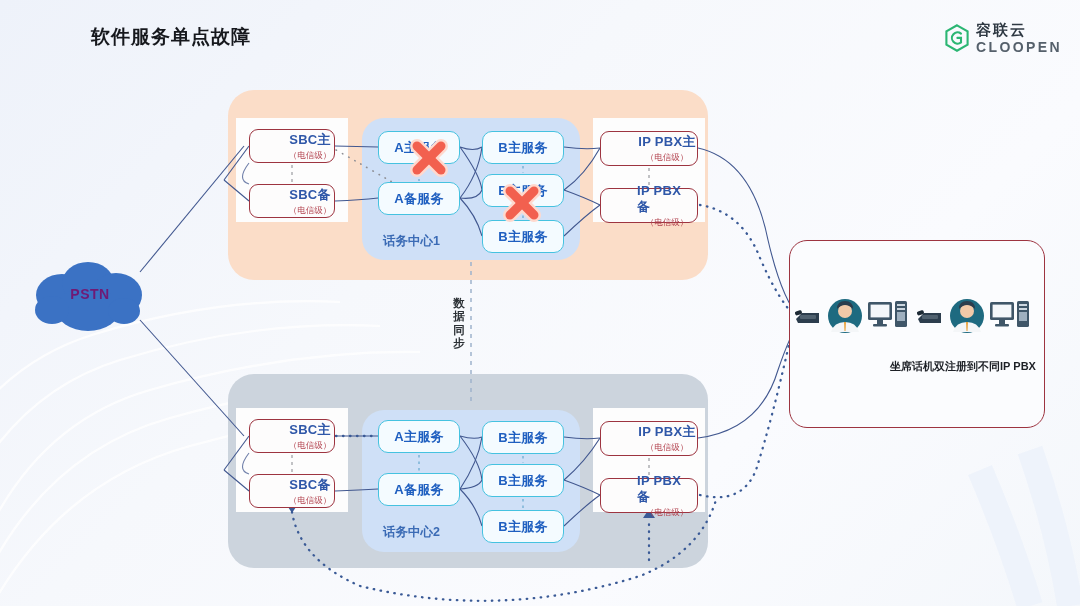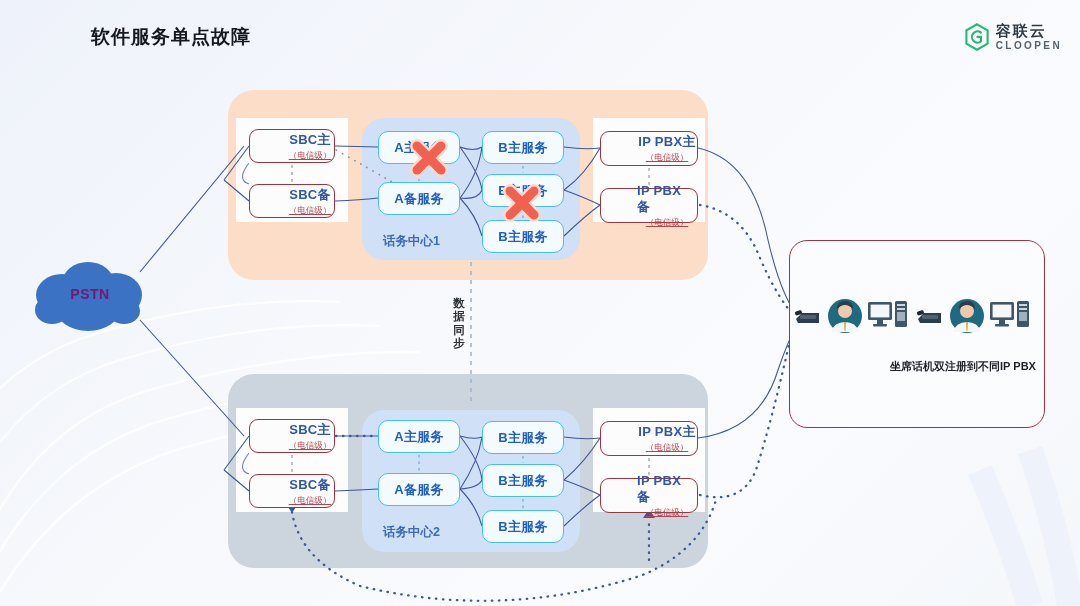--- a/index.html
+++ b/index.html
@@ -14,21 +14,21 @@
 
   
   #page-title {
     left:58px; top:24px; font-size:19px; font-weight:bold; color:#16181d;
     letter-spacing:1px;
     margin-left:33px;
   }
   #brand-logo { right:18px; top:22px; display:flex; align-items:center; gap:4px; }
   #brand-text { display:flex; flex-direction:column; line-height:1; }
   #brand-cn { font-size:15px; font-weight:bold; color:#2f3943; letter-spacing:2px; }
-  #brand-en { font-size:10px; font-weight:bold; color:#55606b; letter-spacing:2.4px; margin-top:3px; }
+  #brand-en { font-size:14px; font-weight:bold; color:#55606b; letter-spacing:2.4px; margin-top:3px; }
 
   
   svg.layer { position:absolute; left:0; top:0; width:1080px; height:606px; overflow:visible; }
   #wires { z-index:2; }
   #watermark { z-index:0; }
 
   
   .outer-panel { border-radius:26px; z-index:1; }
   #panel-top { left:228px; top:90px; width:480px; height:190px; background:#fbddc8; }
   #panel-bottom { left:228px; top:374px; width:480px; height:194px; background:#ccd4dd; }
@@ -45,21 +45,21 @@
   #center-label-top { left:383px; top:233px; }
   #center-label-bottom { left:383px; top:524px; }
 
   
   .node { z-index:3; border-radius:9px; display:flex; flex-direction:column;
           align-items:center; justify-content:center; box-sizing:border-box; }
   .node .t1 { font-size:13px; font-weight:bold; letter-spacing:.3px; }
   .node .t2 { font-size:8.5px; margin-top:1px; }
 
   .node-red { background:#fdfcfc; border:1.4px solid #9d3440; color:#2f57a8;padding-left:36px; }
-  .node-red .t2 { color:#b3434f;text-decoration:underline; }
+  .node-red .t2 { color:#b3434f; }
   .node-cyan { background:#f4fbff; border:1.4px solid #45c2e0; color:#1f5fc0;
                border-radius:10px; }
 
   
   #sbc-main-top  { left:249px; top:129px; width:86px; height:34px; }
   #sbc-bak-top   { left:249px; top:184px; width:86px; height:34px; }
   #pbx-main-top  { left:600px; top:131px; width:98px; height:35px; }
   #pbx-bak-top   { left:600px; top:188px; width:98px; height:35px; }
   
   #sbc-main-bot  { left:249px; top:419px; width:86px; height:34px; }

